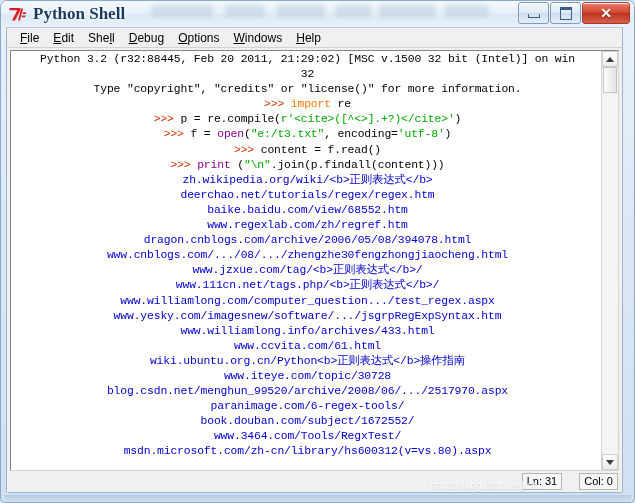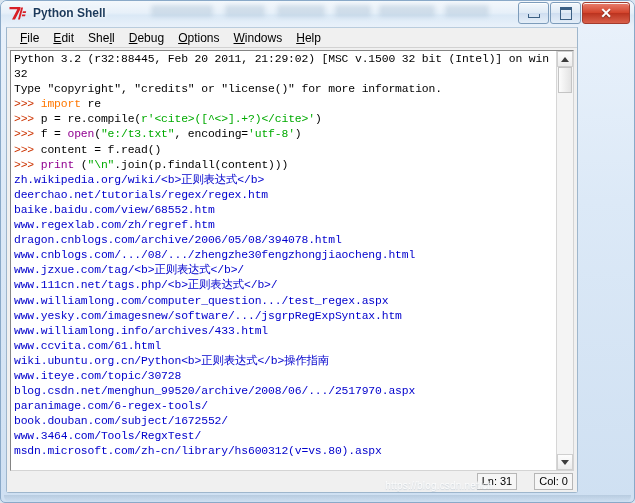--- a/index.html
+++ b/index.html
@@ -52,25 +52,26 @@
     align-items: center;
     gap: 6px;
     z-index: 3;
   }
   #py-icon {
     width: 19px; height: 18px;
     position: relative;
     flex: 0 0 auto;
   }
   #title-text {
-    font-size: 12px;
+    font-size: 17px;
     font-weight: bold;
     color: #1b3a5c;
     text-shadow: 0 0 3px #ffffff, 0 0 5px #ffffff;
     white-space: nowrap;
+    font-family: Liberation Serif, serif;
   }
 
   
   #winbtns {
     position: absolute;
     right: 4px; top: 1px;
     display: flex;
     z-index: 4;
   }
   .wbtn {
@@ -110,21 +111,21 @@
     line-height: 1;
     text-shadow: 0 1px 1px rgba(0,0,0,0.45);
     font-family: "Liberation Sans", sans-serif;
   }
 
   
   #client {
     position: absolute;
     left: 5px;
     top: 26px;
-    width: 572px;
+    width: 617px;
     height: 466px;
     box-sizing: border-box;
     background: #f0f0f0;
     border: 1px solid #9eb6cc;
     border-top-color: #b9ccdd;
     border-radius: 0 0 3px 3px;
     display: flex;
     flex-direction: column;
   }
 
@@ -166,20 +167,21 @@
     padding: 1px 0 0 3px;
     position: relative;
   }
   .code-line {
     font-family: "Liberation Mono", monospace;
     font-size: 11.4px;
     line-height: 15.1px;
     white-space: pre;
     color: #000000;
     letter-spacing: -0.15px;
+    text-align: center;
   }
   .tok-prompt   { color: #cc3300; }
   .tok-kw       { color: #ff7700; }
   .tok-str      { color: #00aa00; }
   .tok-builtin  { color: #900090; }
   .tok-out      { color: #0000cc; }
   .tok-plain    { color: #000000; }
 
   
   #vscroll {

